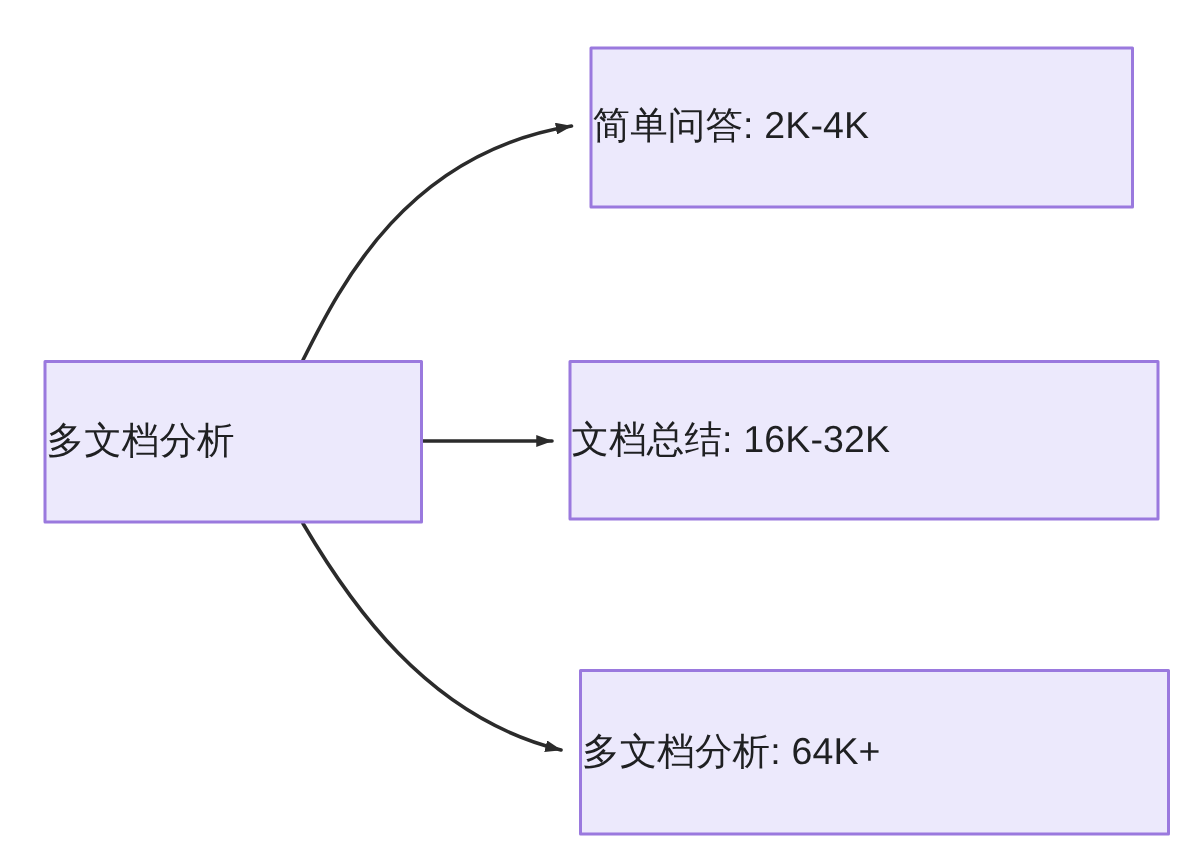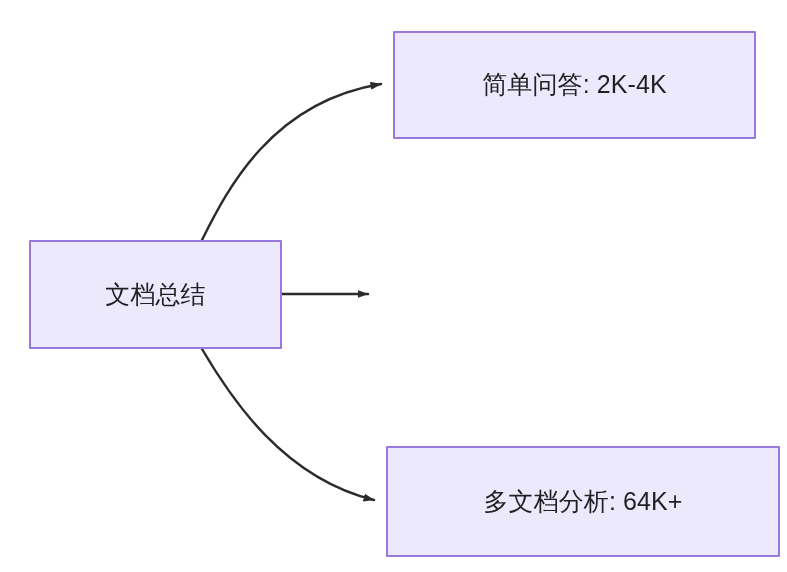--- a/index.html
+++ b/index.html
@@ -25,21 +25,20 @@
     top: 0;
     width: 787px;
     height: 572px;
     pointer-events: none;
   }
   .node {
     position: absolute;
     box-sizing: border-box;
     display: flex;
     align-items: center;
-    justify-content: center;
     background: #ece9fc;
     border: 2px solid #9a79de;
     border-radius: 1px;
   }
   .node-label {
     font-size: 25px;
     line-height: 1.25;
     color: #1f2022;
     letter-spacing: 0.1px;
     white-space: nowrap;
@@ -63,25 +62,28 @@
     </defs>
 
     <path d="M 202 240 C 228 188 272 102 381 84" fill="none" stroke="#2b2b2b" stroke-width="2.4" stroke-linecap="round" marker-end="url(#arrowhead)"></path>
 
     <path d="M 282 294 L 368 294" fill="none" stroke="#2b2b2b" stroke-width="2.4" stroke-linecap="round" marker-end="url(#arrowhead)"></path>
 
     <path d="M 202 349 C 232 400 284 478 374 500" fill="none" stroke="#2b2b2b" stroke-width="2.4" stroke-linecap="round" marker-end="url(#arrowhead)"></path>
   </svg>
 
   <div class="node" id="node-root">
-    <span class="node-label">文档总结</span>
+    <span class="node-label">多文档分析</span>
   </div>
 
   <div class="node" id="node-simple">
     <span class="node-label">简单问答: 2K-4K</span>
   </div>
 
+  <div class="node" id="node-summary">
+    <span class="node-label">文档总结: 16K-32K</span>
+  </div>
 
   <div class="node" id="node-multi">
     <span class="node-label">多文档分析: 64K+</span>
   </div>
 
 </div>
 
 </body></html>

